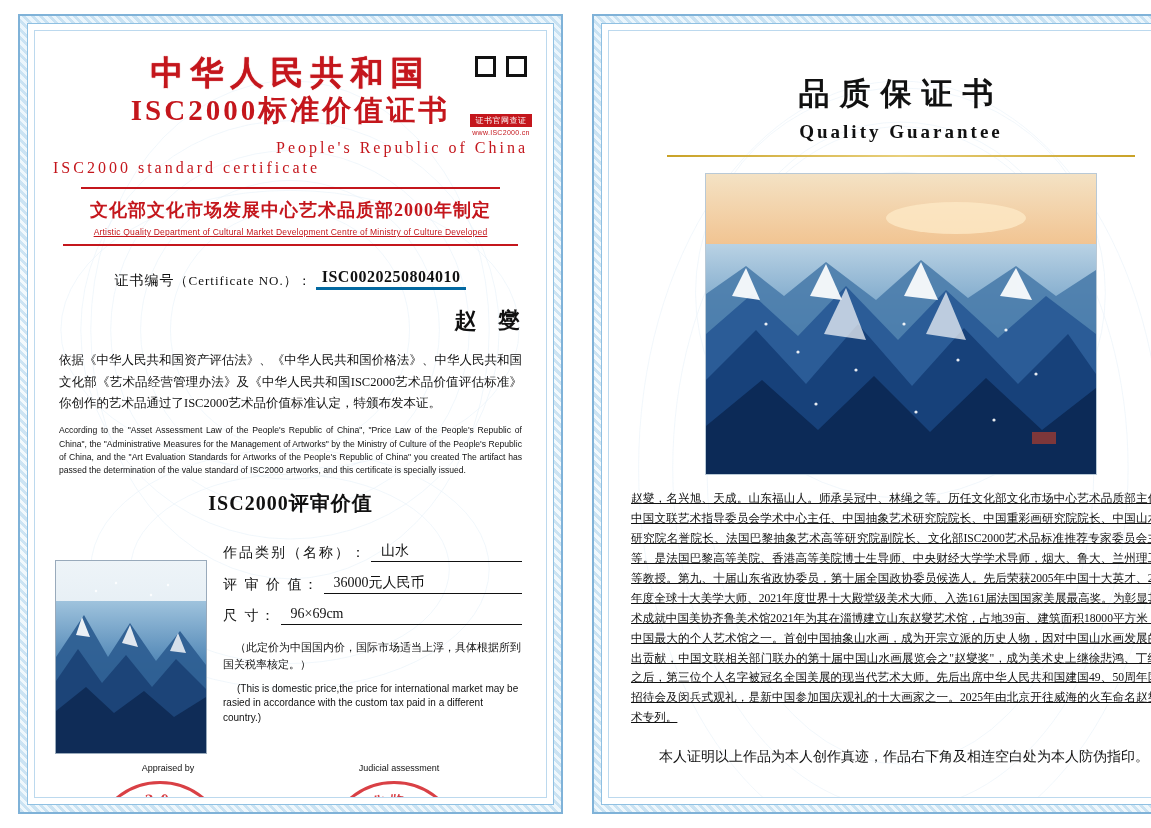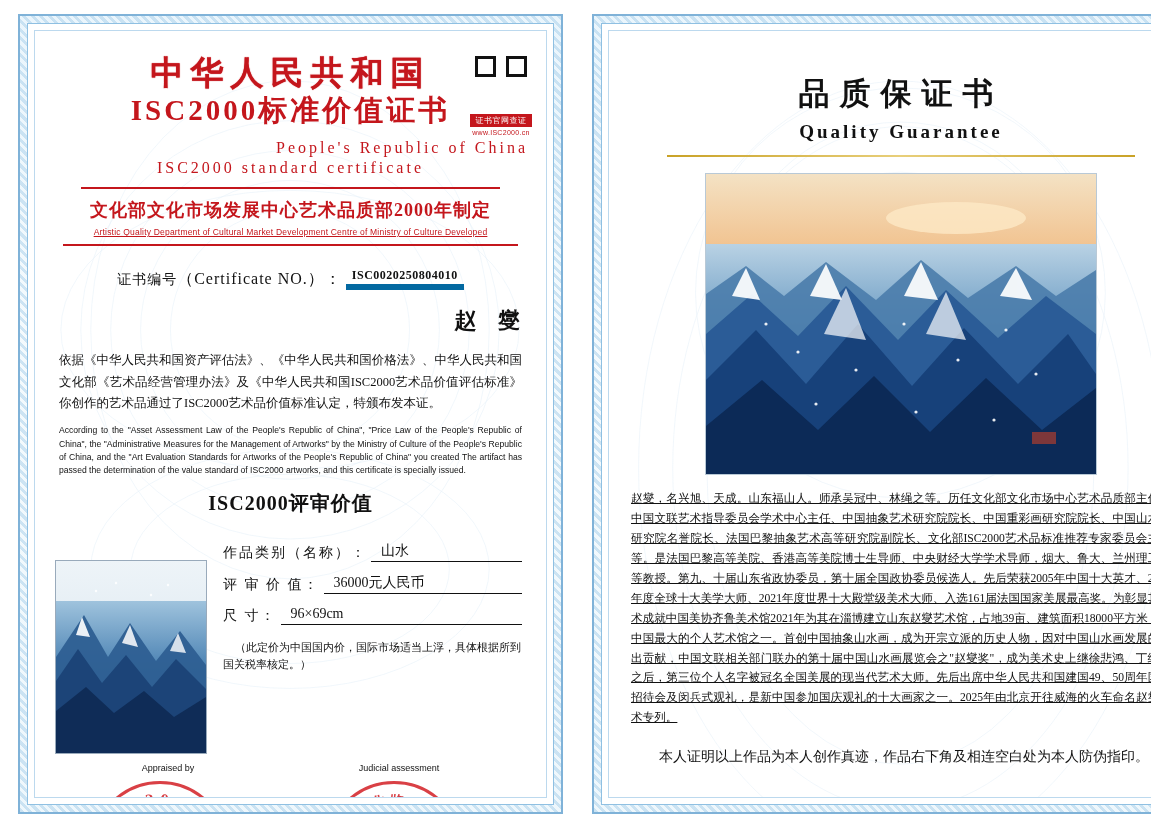--- a/index.html
+++ b/index.html
@@ -96,21 +96,21 @@
   }
   .title-en1 {
     text-align: right;
     color: #c4161c;
     font-family: "Liberation Serif", serif;
     font-size: 16px;
     letter-spacing: 3px;
     margin-top: 12px;
   }
   .title-en2 {
-    text-align: center;
+    text-align: left;
     color: #c4161c;
     font-family: "Liberation Serif", serif;
     font-size: 16px;
     letter-spacing: 3px;
     margin-top: 2px;
   }
   .rule-red {
     height: 2px;
     background: #c4161c;
     margin: 10px 28px 0 28px;
@@ -183,26 +183,26 @@
     display: flex;
     justify-content: center;
     align-items: flex-end;
     font-family: "Liberation Serif", serif;
   }
   .cert-no-label {
     font-size: 14px;
     color: #111;
     letter-spacing: 1px;
   }
-  .cert-no-label .en { font-size: 16px; }
+  .cert-no-label .en { font-size: 13px; }
   .cert-no-value {
-    font-size: 12px;
-    font-weight: bold;
-    color: #111;
-    border-bottom: 6px solid #0369a1;
+    font-size: 16px;
+    font-weight: bold;
+    color: #111;
+    border-bottom: 3px solid #0369a1;
     padding: 0 6px 1px 6px;
     margin-left: 4px;
     letter-spacing: 0.5px;
   }
   .artist-name {
     text-align: right;
     font-family: "Liberation Serif", serif;
     font-weight: bold;
     font-size: 22px;
     letter-spacing: 8px;
@@ -476,20 +476,21 @@
             </div>
             <div class="field-row">
               <span class="field-label">评 审 价 值：</span>
               <span class="field-value">36000元人民币</span>
             </div>
             <div class="field-row">
               <span class="field-label">尺        寸：</span>
               <span class="field-value">96×69cm</span>
             </div>
             <div class="note-cn">（此定价为中国国内价，国际市场适当上浮，具体根据所到国关税率核定。）</div>
+            <div class="note-en">(This is domestic price,the price for international market may be rasied in accordance with the custom tax paid in a different country.)</div>
           </div>
         </div>
 
         <div class="seal-row">
           <div class="seal-sub">
             <span>Appraised by</span>
             <span>Judicial assessment</span>
           </div>
 
           <div class="stamp left">

